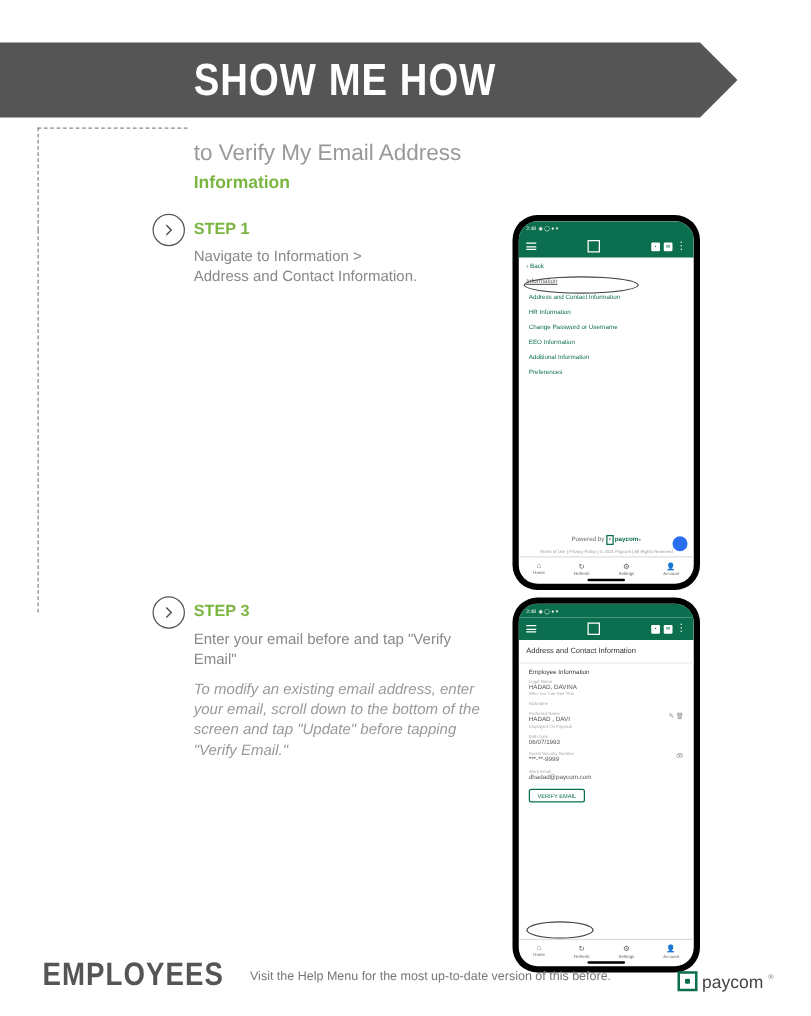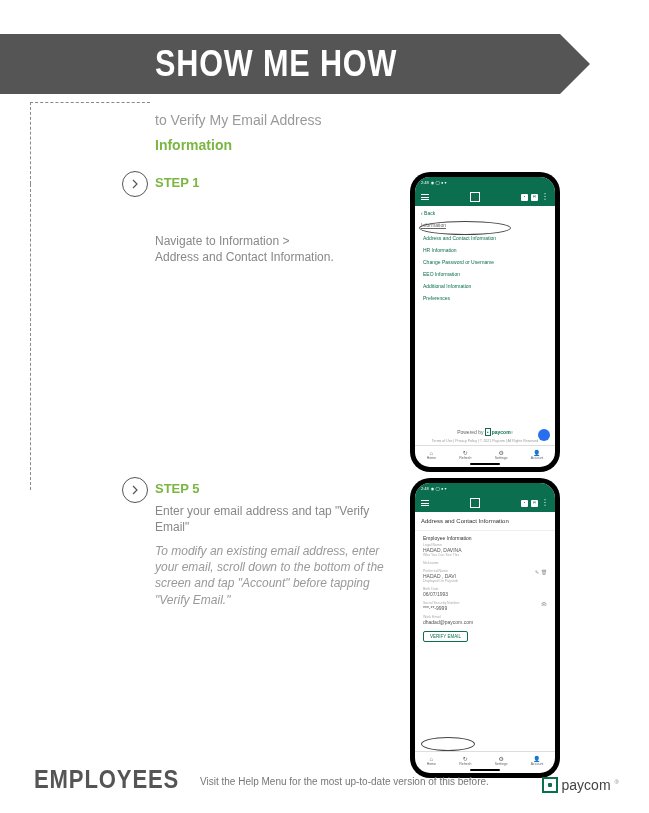--- a/index.html
+++ b/index.html
@@ -38,21 +38,21 @@
     letter-spacing: 1px;
     font-family: "Arial Narrow", Arial, sans-serif;
     transform: scaleX(0.85);
     transform-origin: left;
   }
   .subtitle {
     position: absolute;
     top: 112px;
     left: 155px;
     color: #999;
-    font-size: 14px;
+    font-size: 18px;
     font-weight: 400;
   }
   .category {
     position: absolute;
     top: 137px;
     left: 155px;
     color: #7BB642;
     font-size: 14px;
     font-weight: 600;
   }
@@ -202,26 +202,26 @@
       <path d="M3 1 L7 5 L3 9" stroke="#555" stroke-width="1.2" fill="none"></path>
     </svg>
 </div>
 <div class="step-circle sc2">
   <svg viewBox="0 0 10 10">
       <path d="M3 1 L7 5 L3 9" stroke="#555" stroke-width="1.2" fill="none"></path>
     </svg>
 </div>
 
 <div class="step-label sl1">STEP 1</div>
-<div class="step-desc sd1" style="white-space:pre-line;margin-top:36px;">Navigate to Information &gt;
+<div class="step-desc sd1" style="white-space:pre-line;">Navigate to Information &gt;
 Address and Contact Information.</div>
 
-<div class="step-label sl2">STEP 5</div>
-<div class="step-desc sd2">Enter your email address and tap "Verify Email"</div>
-<div class="step-desc sd3">To modify an existing email address, enter your email, scroll down to the bottom of the screen and tap "Account" before tapping "Verify Email."</div>
+<div class="step-label sl2">STEP 3</div>
+<div class="step-desc sd2">Enter your email before and tap "Verify Email"</div>
+<div class="step-desc sd3">To modify an existing email address, enter your email, scroll down to the bottom of the screen and tap "Update" before tapping "Verify Email."</div>
 
 <div class="phone ph1">
   <div class="phone-screen">
     <div class="statusbar">
       <span>2:48</span>
       <span>◉ ◯ ● ▾</span>
     </div>
     <div class="appbar">
       <div class="ham">
           <span></span>

